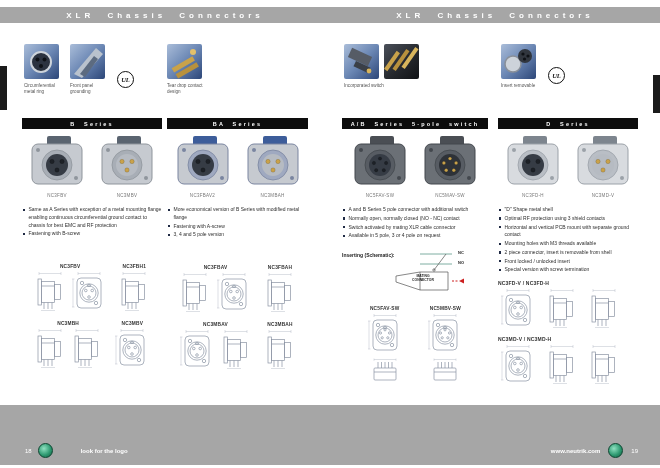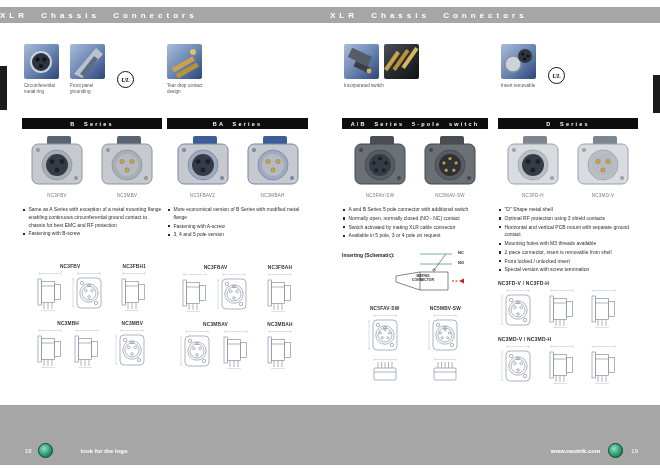--- a/index.html
+++ b/index.html
@@ -1,21 +1,21 @@
 <!DOCTYPE html>
 <html><head>
 <meta charset="utf-8">
 <style>
   html,body{margin:0;padding:0;background:#ddd;}
   .spread{position:relative;width:660px;height:468px;background:#fff;overflow:hidden;
           font-family:"Liberation Sans",sans-serif;color:#222;}
 
   
   .header-band{position:absolute;left:0;top:7px;width:660px;height:16px;background:#a6a6a6;display:flex;}
-  .header-half{width:50%;display:flex;align-items:center;}
+  .header-half{width:50%;display:flex;align-items:center;justify-content:center;}
   .header-title{color:#fff;font-size:8px;font-weight:bold;letter-spacing:4px;word-spacing:7px;white-space:nowrap;}
 
   .edge-tab{position:absolute;width:7px;background:#1b1b1b;}
   .edge-tab-left{left:0;top:66px;height:44px;}
   .edge-tab-right{right:0;top:75px;height:38px;}
 
   
   .feat{position:absolute;width:42px;font-size:4.6px;color:#555;line-height:1.3;}
   .feat-duo{width:86px;}
   .feat-imgs{display:flex;gap:5px;}

